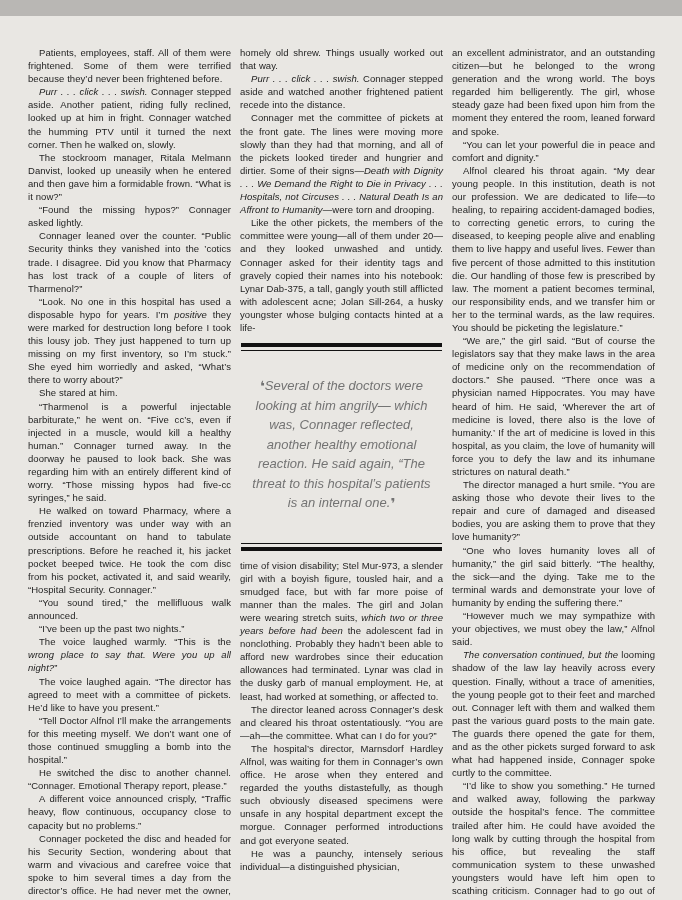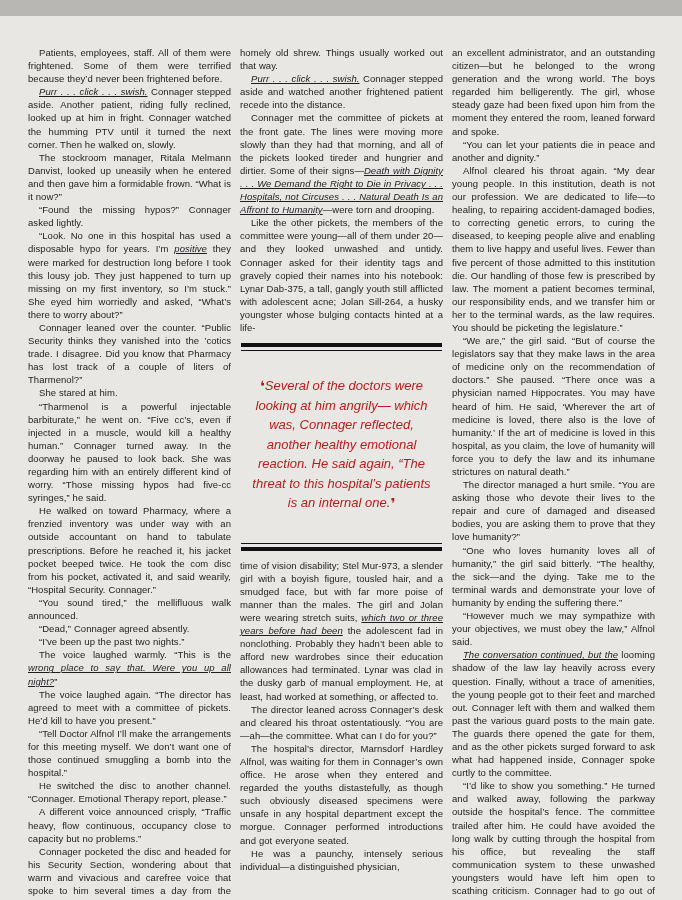--- a/index.html
+++ b/index.html
@@ -27,67 +27,66 @@
   }
   p.para {
     margin: 0;
     font-size: 9.5px;
     line-height: 13.1px;
     text-align: justify;
     letter-spacing: 0.05px;
     word-spacing: 0.2px;
   }
   p.para.indent { text-indent: 11px; }
-  p.para i { font-style: italic; text-decoration: underline; }
+  p.para i { font-style: italic; }
 
   
   .pull-quote {
     margin: 9px 1px 8px 1px;
   }
   .rule { width: 100%; }
   .rule .thick { height: 4px; background: #121212; }
   .rule .thin  { height: 1.5px; background: #121212; }
   .rule.top .thin { margin-top: 2.5px; }
   .rule.bottom .thick { margin-top: 2.5px; }
   .pq-text {
     font-style: italic;
     text-align: center;
     font-size: 13px;
     line-height: 19.5px;
-    color: #b91c1c;
+    color: #737373;
     padding: 25px 6px 30px 6px;
   }
   .q-mark {
     font-style: normal;
     font-weight: bold;
     font-size: 14px;
     position: relative;
     top: 1px;
   }
 </style>
 </head>
 <body>
 
 <div class="page">
 
   <div class="col">
       <p class="para indent"><span>Patients, employees, staff. All of them were frightened. Some of them were terrified because they’d never been frightened before.</span></p>
       <p class="para indent"><i>Purr . . . click . . . swish.</i><span> Connager stepped aside. Another patient, riding fully reclined, looked up at him in fright. Connager watched the humming PTV until it turned the next corner. Then he walked on, slowly.</span></p>
       <p class="para indent"><span>The stockroom manager, Ritala Melmann Danvist, looked up uneasily when he entered and then gave him a formidable frown. “What is it now?”</span></p>
       <p class="para indent"><span>“Found the missing hypos?” Connager asked lightly.</span></p>
+      <p class="para indent"><span>Connager leaned over the counter. “Public Security thinks they vanished into the ’cotics trade. I disagree. Did you know that Pharmacy has lost track of a couple of liters of Tharmenol?”</span></p>
       <p class="para indent"><span>“Look. No one in this hospital has used a disposable hypo for years. I’m </span><i>positive</i><span> they were marked for destruction long before I took this lousy job. They just happened to turn up missing on my first inventory, so I’m stuck.” She eyed him worriedly and asked, “What’s there to worry about?”</span></p>
-      <p class="para indent"><span>Connager leaned over the counter. “Public Security thinks they vanished into the ’cotics trade. I disagree. Did you know that Pharmacy has lost track of a couple of liters of Tharmenol?”</span></p>
       <p class="para indent"><span>She stared at him.</span></p>
       <p class="para indent"><span>“Tharmenol is a powerful injectable barbiturate,” he went on. “Five cc’s, even if injected in a muscle, would kill a healthy human.” Connager turned away. In the doorway he paused to look back. She was regarding him with an entirely different kind of worry. “Those missing hypos had five-cc syringes,” he said.</span></p>
       <p class="para indent"><span>He walked on toward Pharmacy, where a frenzied inventory was under way with an outside accountant on hand to tabulate prescriptions. Before he reached it, his jacket pocket beeped twice. He took the com disc from his pocket, activated it, and said wearily, “Hospital Security. Connager.”</span></p>
       <p class="para indent"><span>“You sound tired,” the mellifluous walk announced.</span></p>
-      <p class="para indent"><span>“Dead,” Connager agreed absently.</span></p>
       <p class="para indent"><span>“I’ve been up the past two nights.”</span></p>
       <p class="para indent"><span>The voice laughed warmly. “This is the </span><i>wrong place to say that. Were you up all night?</i><span>”</span></p>
-      <p class="para indent"><span>The voice laughed again. “The director has agreed to meet with a committee of pickets. He’d kill to have you present.”</span></p>
+      <p class="para indent"><span>The voice laughed again. “The director has agreed to meet with a committee of pickets. He’d like to have you present.”</span></p>
       <p class="para indent"><span>“Tell Doctor Alfnol I’ll make the arrangements for this meeting myself. We don’t want one of those continued smuggling a bomb into the hospital.”</span></p>
       <p class="para indent"><span>He switched the disc to another channel. “Connager. Emotional Therapy report, please.”</span></p>
       <p class="para indent"><span>A different voice announced crisply, “Traffic heavy, flow continuous, occupancy close to capacity but no problems.”</span></p>
       <p class="para indent"><span>Connager pocketed the disc and headed for his Security Section, wondering about that warm and vivacious and carefree voice that spoke to him several times a day from the director’s office. He had never met the owner, but he suspected that she was a sour-looking,</span></p>
     </div>
 
   <div class="col">
     <div>
         <p class="para"><span>homely old shrew. Things usually worked out that way.</span></p>
         <p class="para indent"><i>Purr . . . click . . . swish.</i><span> Connager stepped aside and watched another frightened patient recede into the distance.</span></p>
@@ -112,21 +111,21 @@
     <div>
         <p class="para"><span>time of vision disability; Stel Mur-973, a slender girl with a boyish figure, tousled hair, and a smudged face, but with far more poise of manner than the males. The girl and Jolan were wearing stretch suits, </span><i>which two or three years before had been</i><span> the adolescent fad in nonclothing. Probably they hadn’t been able to afford new wardrobes since their education allowances had terminated. Lynar was clad in the dusky garb of manual employment. He, at least, had worked at something, or affected to.</span></p>
         <p class="para indent"><span>The director leaned across Connager’s desk and cleared his throat ostentatiously. “You are—ah—the committee. What can I do for you?”</span></p>
         <p class="para indent"><span>The hospital’s director, Marnsdorf Hardley Alfnol, was waiting for them in Connager’s own office. He arose when they entered and regarded the youths distastefully, as though such obviously diseased specimens were unsafe in any hospital department except the morgue. Connager performed introductions and got everyone seated.</span></p>
         <p class="para indent"><span>He was a paunchy, intensely serious individual—a distinguished physician,</span></p>
       </div>
   </div>
 
   <div class="col">
       <p class="para"><span>an excellent administrator, and an outstanding citizen—but he belonged to the wrong generation and the wrong world. The boys regarded him belligerently. The girl, whose steady gaze had been fixed upon him from the moment they entered the room, leaned forward and spoke.</span></p>
-      <p class="para indent"><span>“You can let your patients die in peace and another and dignity.”</span></p>
+      <p class="para indent"><span>“You can let your powerful die in peace and comfort and dignity.”</span></p>
       <p class="para indent"><span>Alfnol cleared his throat again. “My dear young people. In this institution, death is not our profession. We are dedicated to life—to healing, to repairing accident-damaged bodies, to correcting genetic errors, to curing the diseased, to keeping people alive and enabling them to live happy and useful lives. Fewer than five percent of those admitted to this institution die. Our handling of those few is prescribed by law. The moment a patient becomes terminal, our responsibility ends, and we transfer him or her to the terminal wards, as the law requires. You should be picketing the legislature.”</span></p>
       <p class="para indent"><span>“We are,” the girl said. “But of course the legislators say that they make laws in the area of medicine only on the recommendation of doctors.” She paused. “There once was a physician named Hippocrates. You may have heard of him. He said, ‘Wherever the art of medicine is loved, there also is the love of humanity.’ If the art of medicine is loved in this hospital, as you claim, the love of humanity will force you to defy the law and its inhumane strictures on natural death.”</span></p>
       <p class="para indent"><span>The director managed a hurt smile. “You are asking those who devote their lives to the repair and cure of damaged and diseased bodies, you are asking them to prove that they love humanity?”</span></p>
       <p class="para indent"><span>“One who loves humanity loves all of humanity,” the girl said bitterly. “The healthy, the sick—and the dying. Take me to the terminal wards and demonstrate your love of humanity by ending the suffering there.”</span></p>
       <p class="para indent"><span>“However much we may sympathize with your objectives, we must obey the law,” Alfnol said.</span></p>
       <p class="para indent"><i>The conversation continued, but the</i><span> looming shadow of the law lay heavily across every question. Finally, without a trace of amenities, the young people got to their feet and marched out. Connager left with them and walked them past the various guard posts to the main gate. The guards there opened the gate for them, and as the other pickets surged forward to ask what had happened inside, Connager spoke curtly to the committee.</span></p>
       <p class="para indent"><span>“I’d like to show you something.”  He turned and walked away, following the parkway outside the hospital’s fence. The committee trailed after him. He could have avoided the long walk by cutting through the hospital from his office, but revealing the staff communication system to these unwashed youngsters would have left him open to scathing criticism. Connager had to go out of his way to avoid criticism. The director of anything made enemies, and a new director of hospital security made</span></p>
     </div>
 
 </div>

